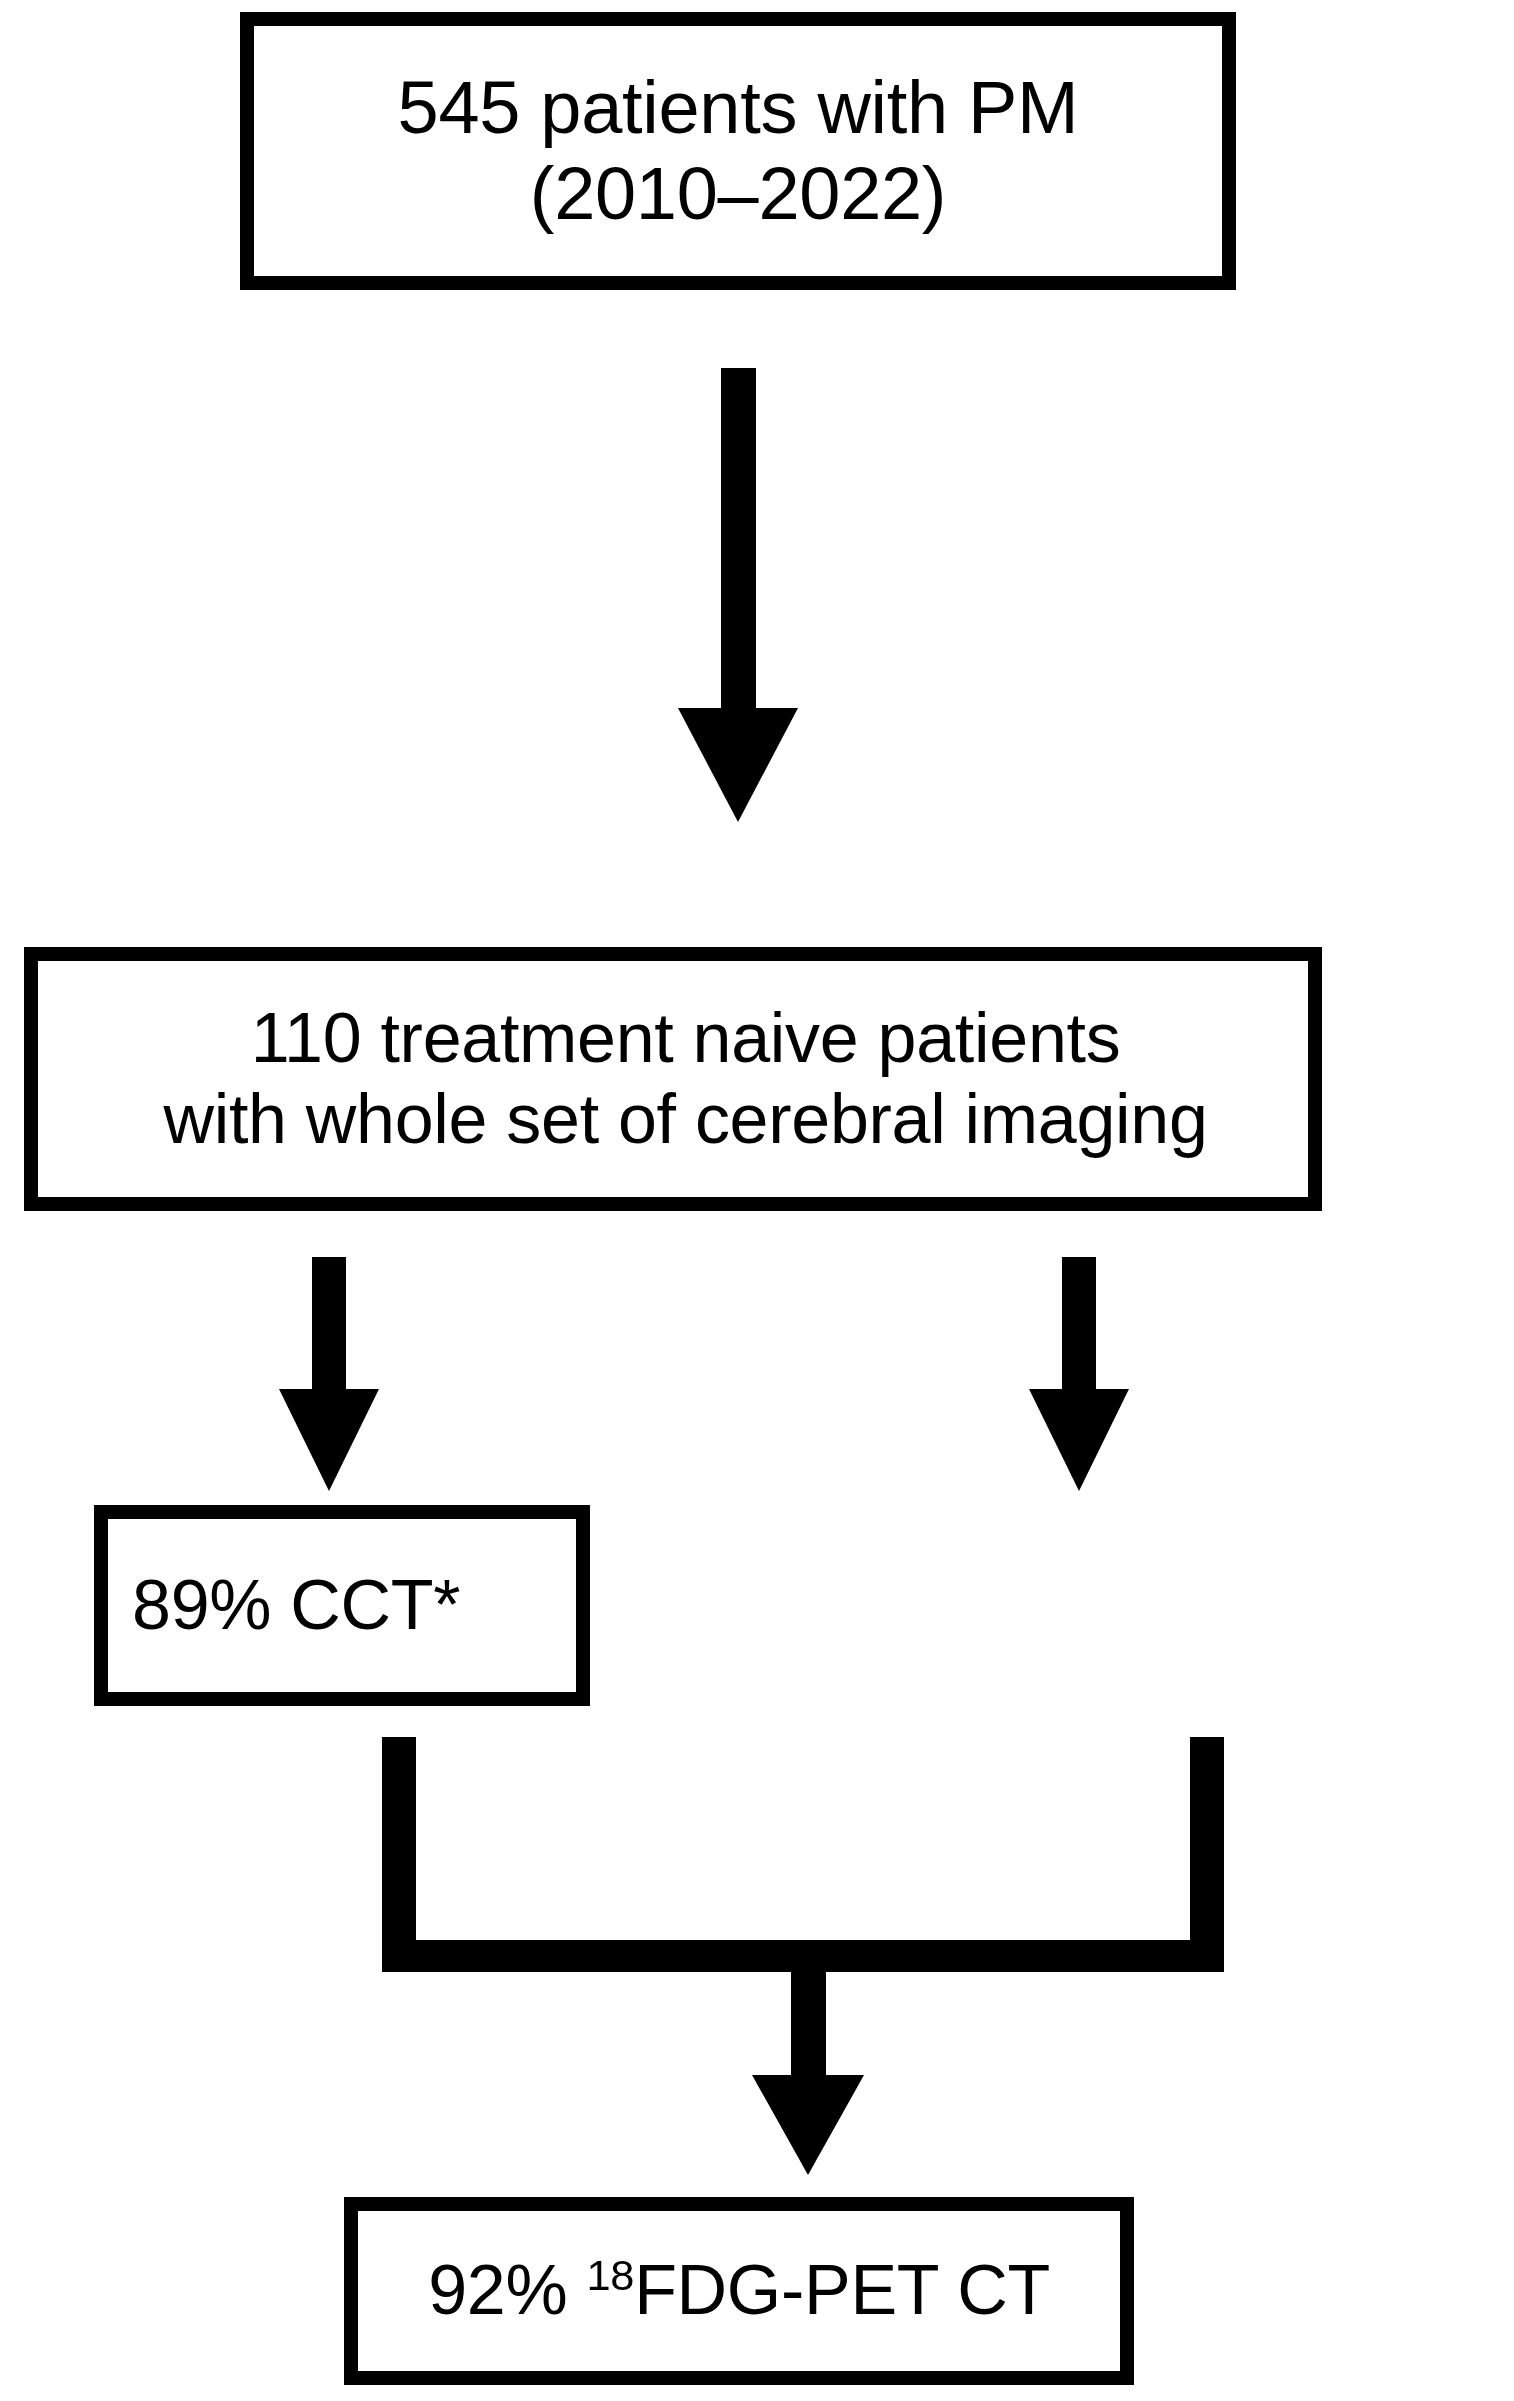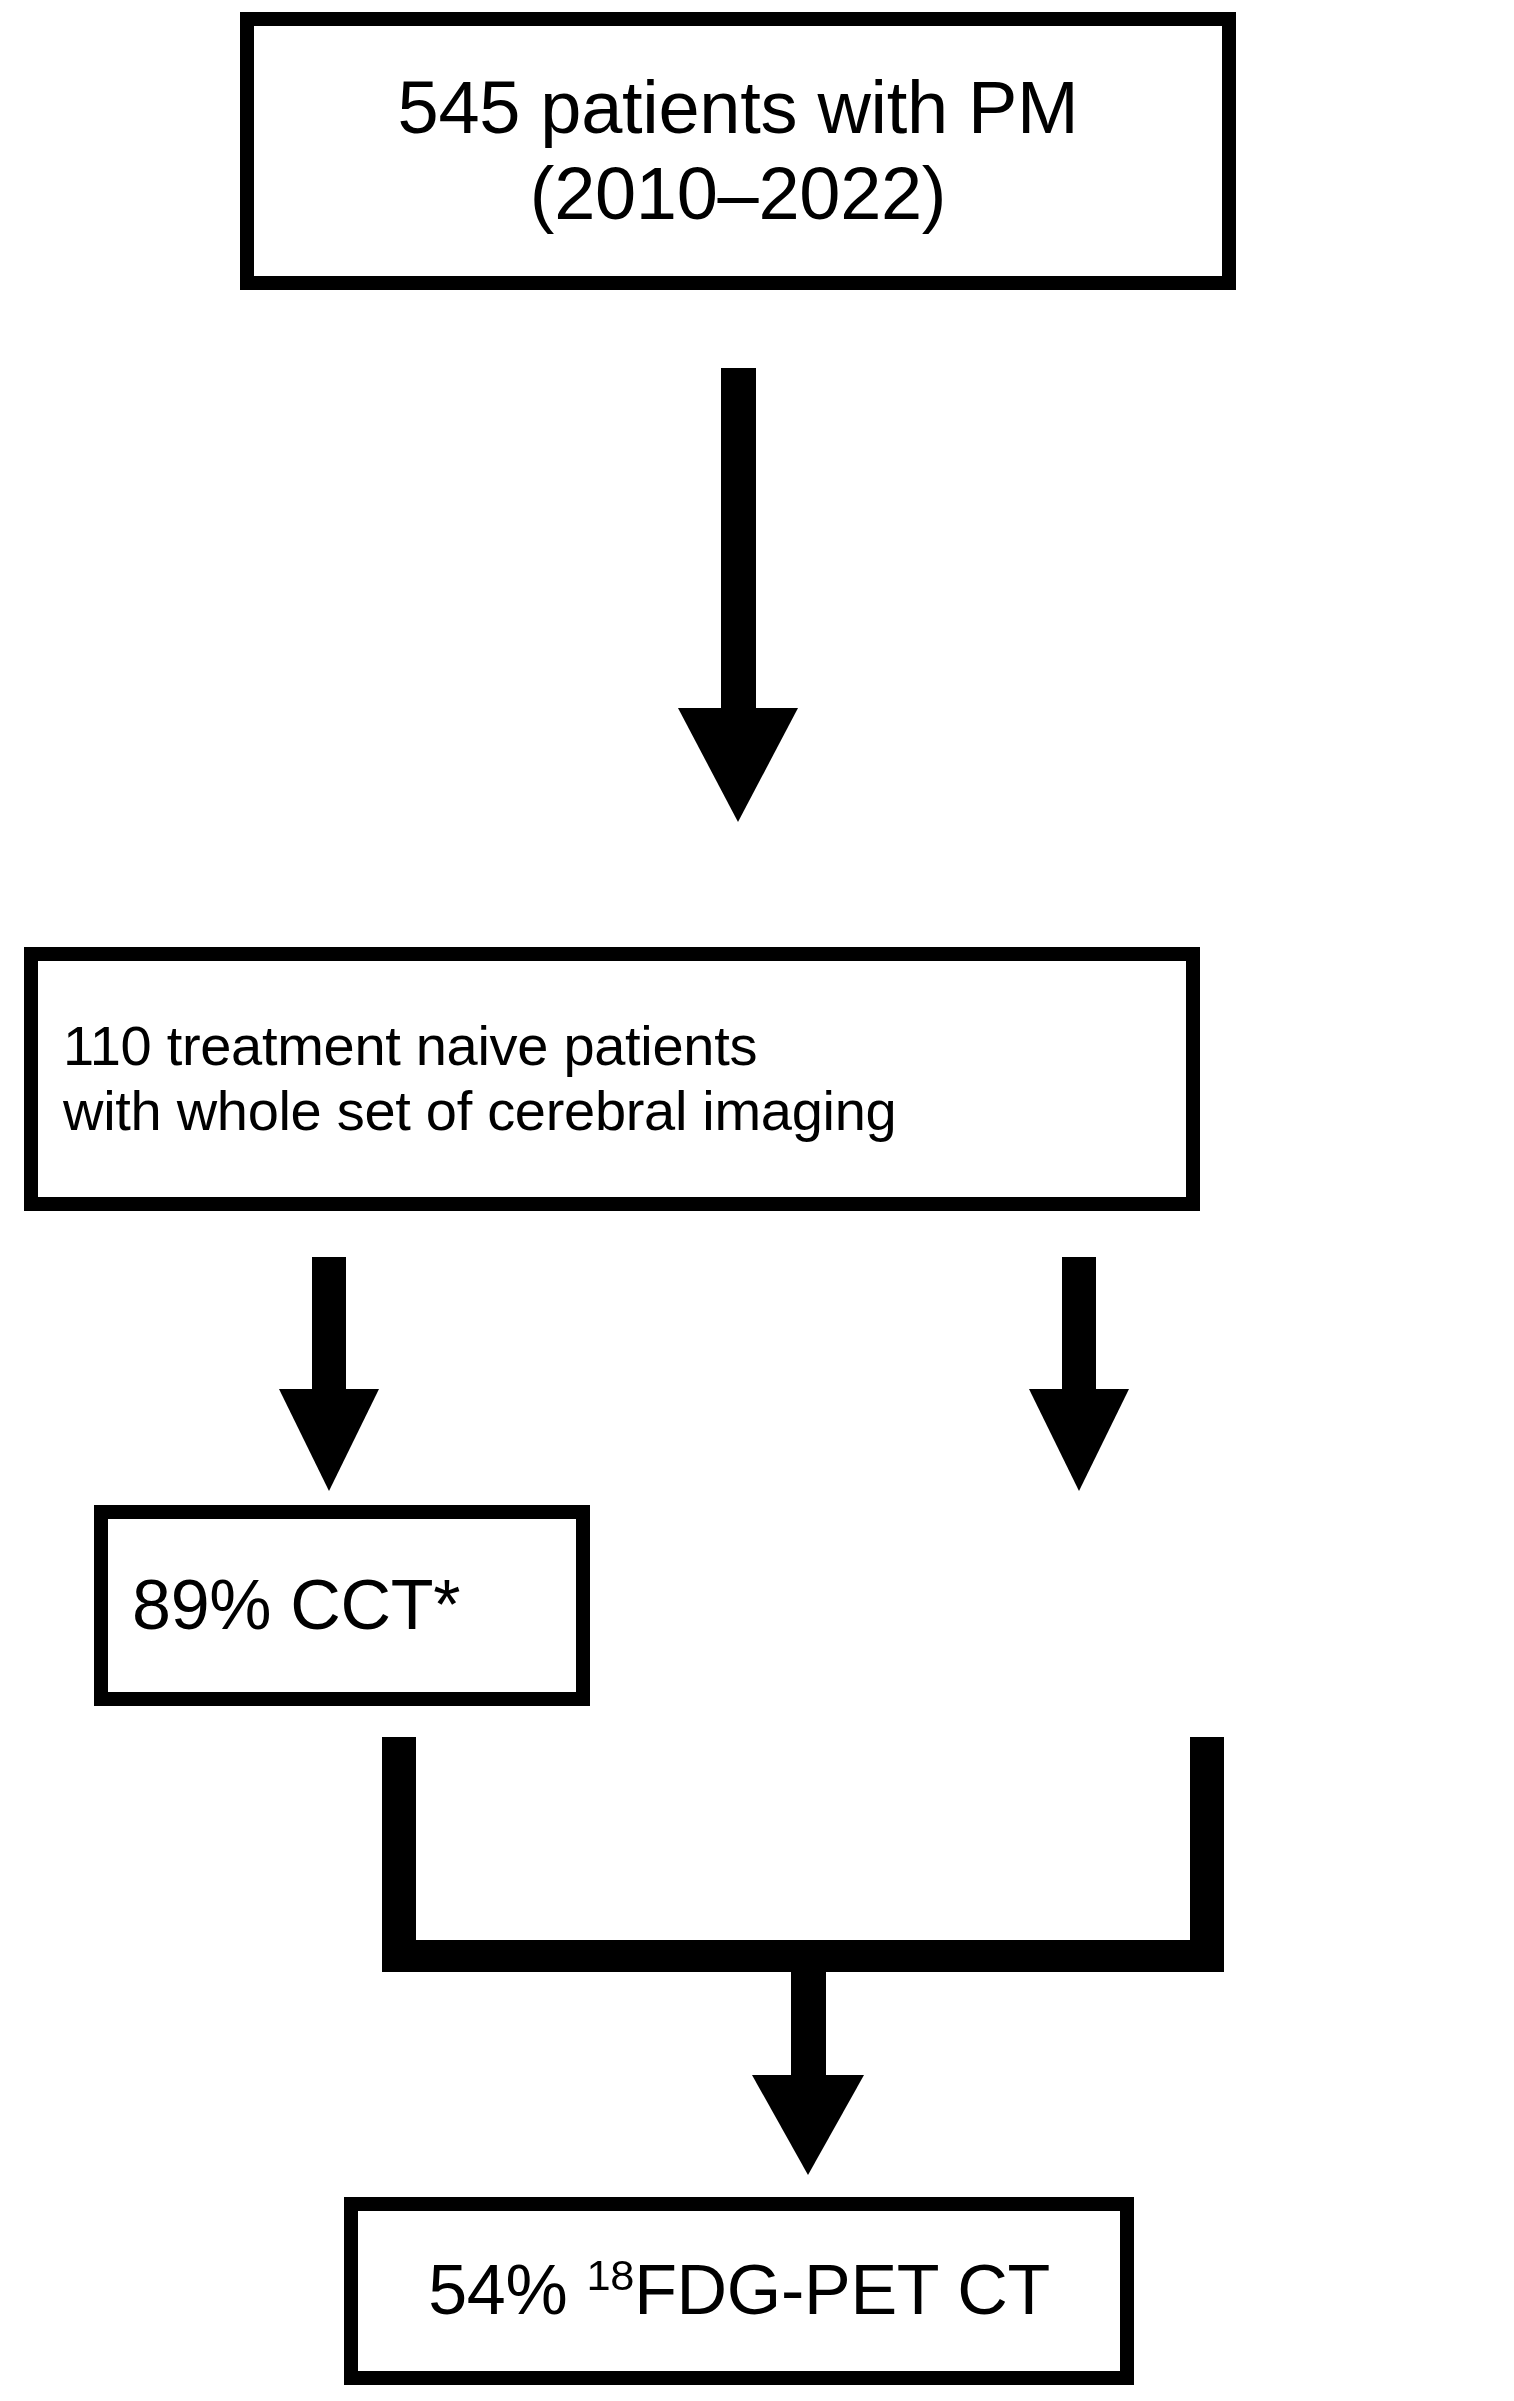--- a/index.html
+++ b/index.html
@@ -40,24 +40,24 @@
     top: 12px;
     width: 996px;
     height: 278px;
     font-size: 74px;
     align-items: center;
     text-align: center;
   }
   #node-eligible {
     left: 24px;
     top: 947px;
-    width: 1176px;
+    width: 1298px;
     height: 264px;
-    font-size: 56px;
-    align-items: flex-start;
+    font-size: 70px;
+    align-items: center;
     text-align: left;
     padding-left: 25px;
   }
   #node-cct {
     left: 94px;
     top: 1505px;
     width: 496px;
     height: 201px;
     font-size: 70px;
     align-items: flex-start;
@@ -162,17 +162,17 @@
   </div>
 
 
   <div class="conn" id="merge-left-drop"></div>
   <div class="conn" id="merge-right-drop"></div>
   <div class="conn" id="merge-bar"></div>
   <div class="conn" id="arrow-final-shaft"></div>
   <div class="arrowhead" id="arrow-final-head"></div>
 
   <div class="node" id="node-pet">
-    <span class="line"><span>54% </span><span class="sup">18</span><span>FDG-PET CT</span></span>
+    <span class="line"><span>92% </span><span class="sup">18</span><span>FDG-PET CT</span></span>
   </div>
 
 </div>
 
 
 </body></html>

